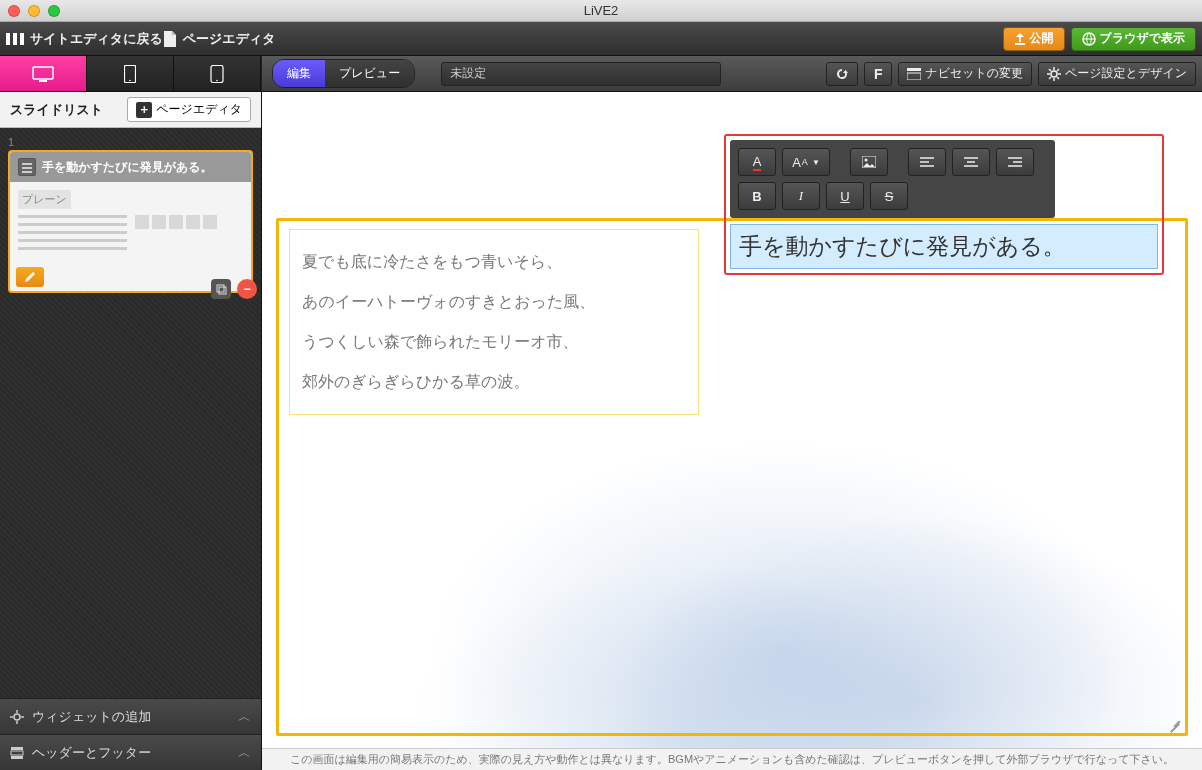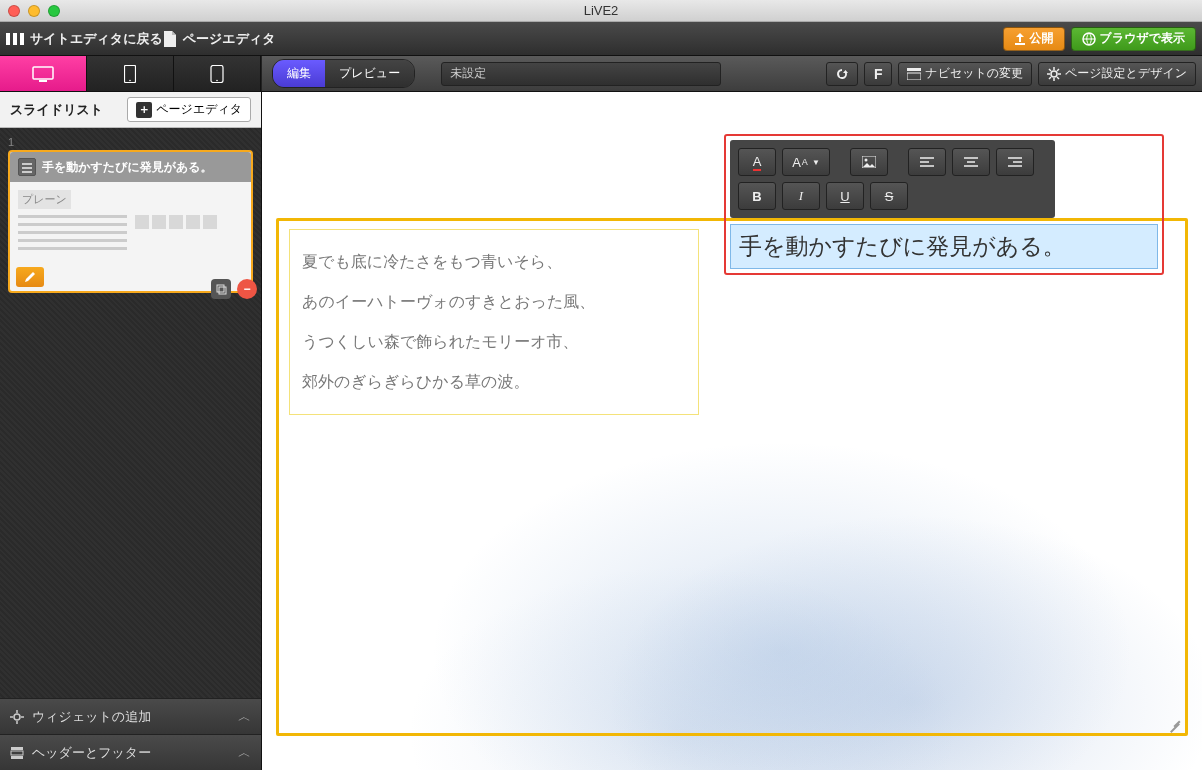--- a/index.html
+++ b/index.html
@@ -339,14 +339,17 @@
         <div class="tb-row">
           <div class="tb-btn" style="font-weight:bold">B</div>
           <div class="tb-btn" style="font-style:italic;font-family:serif">I</div>
           <div class="tb-btn" style="text-decoration:underline">U</div>
           <div class="tb-btn" style="text-decoration:line-through">S</div>
         </div>
       </div>
       <div class="heading-edit">手を動かすたびに発見がある。</div>
     </div>
 
+    <div class="footer">
+      <span>この画面は編集用の簡易表示のため、実際の見え方や動作とは異なります。BGMやアニメーションも含めた確認は、プレビューボタンを押して外部ブラウザで行なって下さい。</span>
+    </div>
   </div>
 </div>
 
 </body></html>

